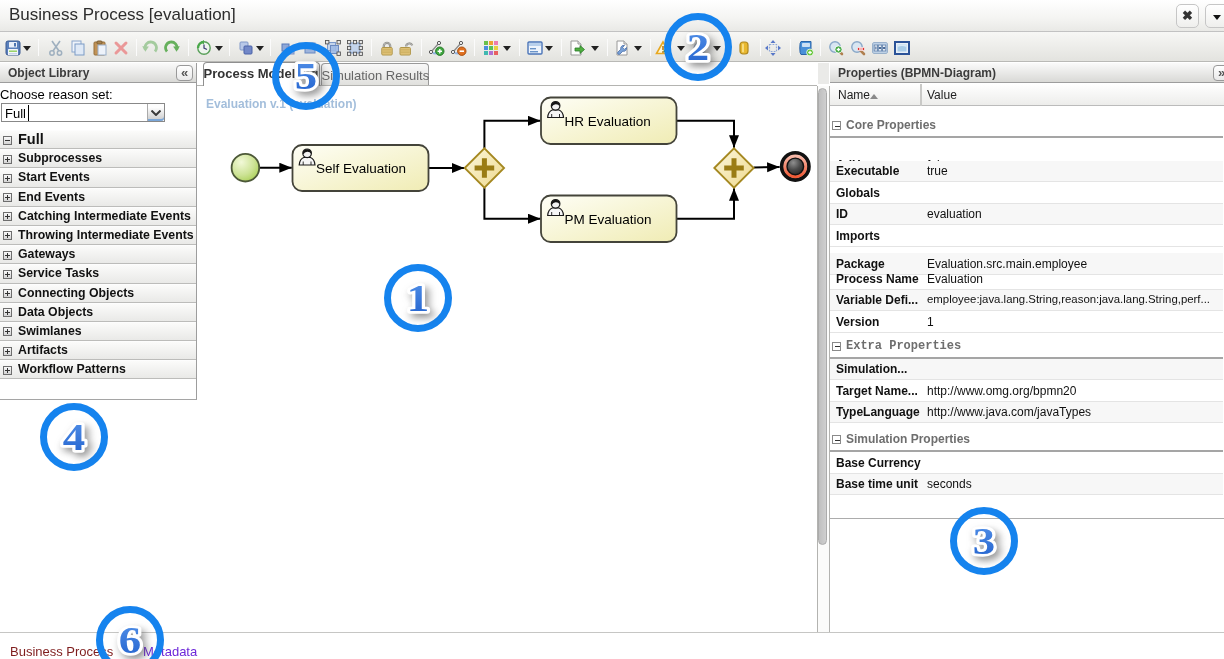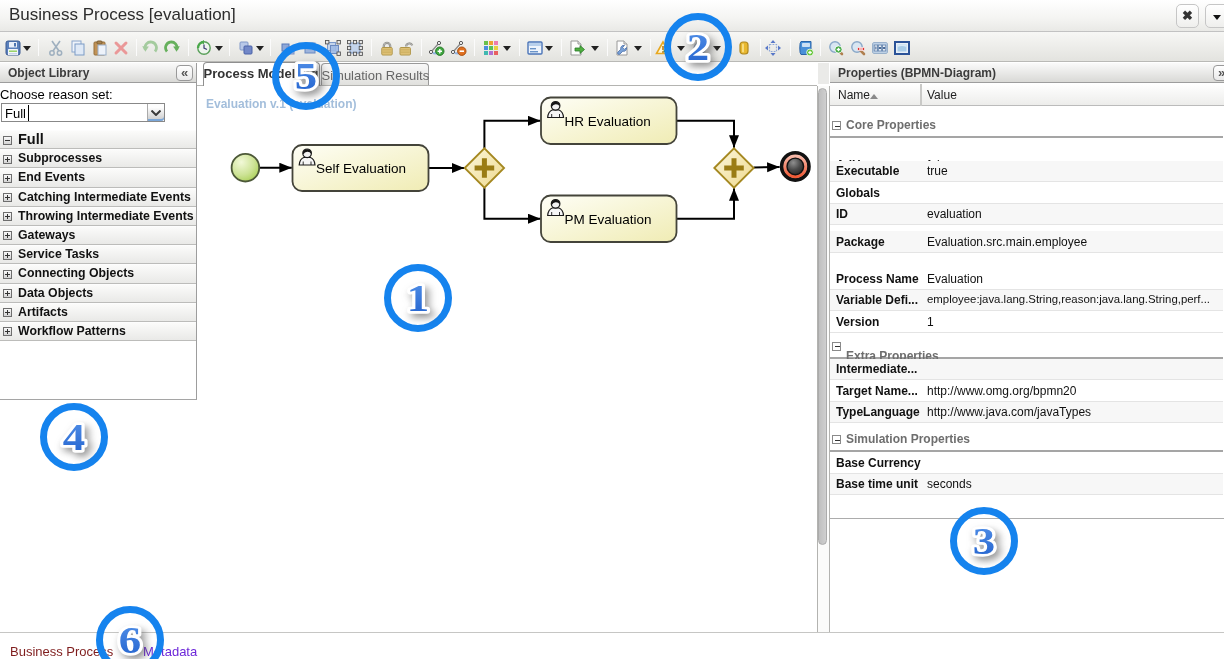--- a/index.html
+++ b/index.html
@@ -347,20 +347,24 @@
     <div class="lrow first"><span class="pm">
         <i class="h"></i>
       </span>Full</div>
     <div class="lrow"><span class="pm">
         <i class="h"></i>
         <i class="v"></i>
       </span>Subprocesses</div>
     <div class="lrow"><span class="pm">
         <i class="h"></i>
         <i class="v"></i>
+      </span>Start Events</div>
+    <div class="lrow"><span class="pm">
+        <i class="h"></i>
+        <i class="v"></i>
       </span>End Events</div>
     <div class="lrow"><span class="pm">
         <i class="h"></i>
         <i class="v"></i>
       </span>Catching Intermediate Events</div>
     <div class="lrow"><span class="pm">
         <i class="h"></i>
         <i class="v"></i>
       </span>Throwing Intermediate Events</div>
     <div class="lrow"><span class="pm">
@@ -372,20 +376,24 @@
         <i class="v"></i>
       </span>Service Tasks</div>
     <div class="lrow"><span class="pm">
         <i class="h"></i>
         <i class="v"></i>
       </span>Connecting Objects</div>
     <div class="lrow"><span class="pm">
         <i class="h"></i>
         <i class="v"></i>
       </span>Data Objects</div>
+    <div class="lrow"><span class="pm">
+        <i class="h"></i>
+        <i class="v"></i>
+      </span>Swimlanes</div>
     <div class="lrow"><span class="pm">
         <i class="h"></i>
         <i class="v"></i>
       </span>Artifacts</div>
     <div class="lrow"><span class="pm">
         <i class="h"></i>
         <i class="v"></i>
       </span>Workflow Patterns</div>
   </div>
 
@@ -495,44 +503,44 @@
       <span class="v" style=""></span>
     </div>
     <div class="prow alt" style="top:203.5px;">
       <span class="n">ID</span>
       <span class="v" style="">evaluation</span>
     </div>
     <div class="prow" style="top:225px;">
       <span class="n">Imports</span>
       <span class="v" style=""></span>
     </div>
-    <div class="prow alt" style="top:231px;">
+    <div class="prow alt" style="top:253px;">
       <span class="n">Package</span>
       <span class="v" style="">Evaluation.src.main.employee</span>
     </div>
     <div class="prow" style="top:268px;">
       <span class="n">Process Name</span>
       <span class="v" style="">Evaluation</span>
     </div>
     <div class="prow alt" style="top:289.5px;">
       <span class="n">Variable Defi...</span>
       <span class="v" style="font-size:11.4px;">employee:java.lang.String,reason:java.lang.String,perf...</span>
     </div>
     <div class="prow" style="top:311px;">
       <span class="n">Version</span>
       <span class="v" style="">1</span>
     </div>
     <div class="grp" style="top:332.5px; height:26px;">
       <span class="gpm" style="top:9px;">
         <i></i>
       </span>
-      <span class="gtxt" style="top:16px;">Extra Properties</span>
+      <span class="gtxt" style="top:6px;font-family:Liberation Mono, monospace;">Extra Properties</span>
     </div>
     <div class="prow alt" style="top:358.5px;">
-      <span class="n">Intermediate...</span>
+      <span class="n">Simulation...</span>
       <span class="v" style=""></span>
     </div>
     <div class="prow" style="top:380px;">
       <span class="n">Target Name...</span>
       <span class="v" style="">http://www.omg.org/bpmn20</span>
     </div>
     <div class="prow alt" style="top:401.5px;">
       <span class="n">TypeLanguage</span>
       <span class="v" style="">http://www.java.com/javaTypes</span>
     </div>

